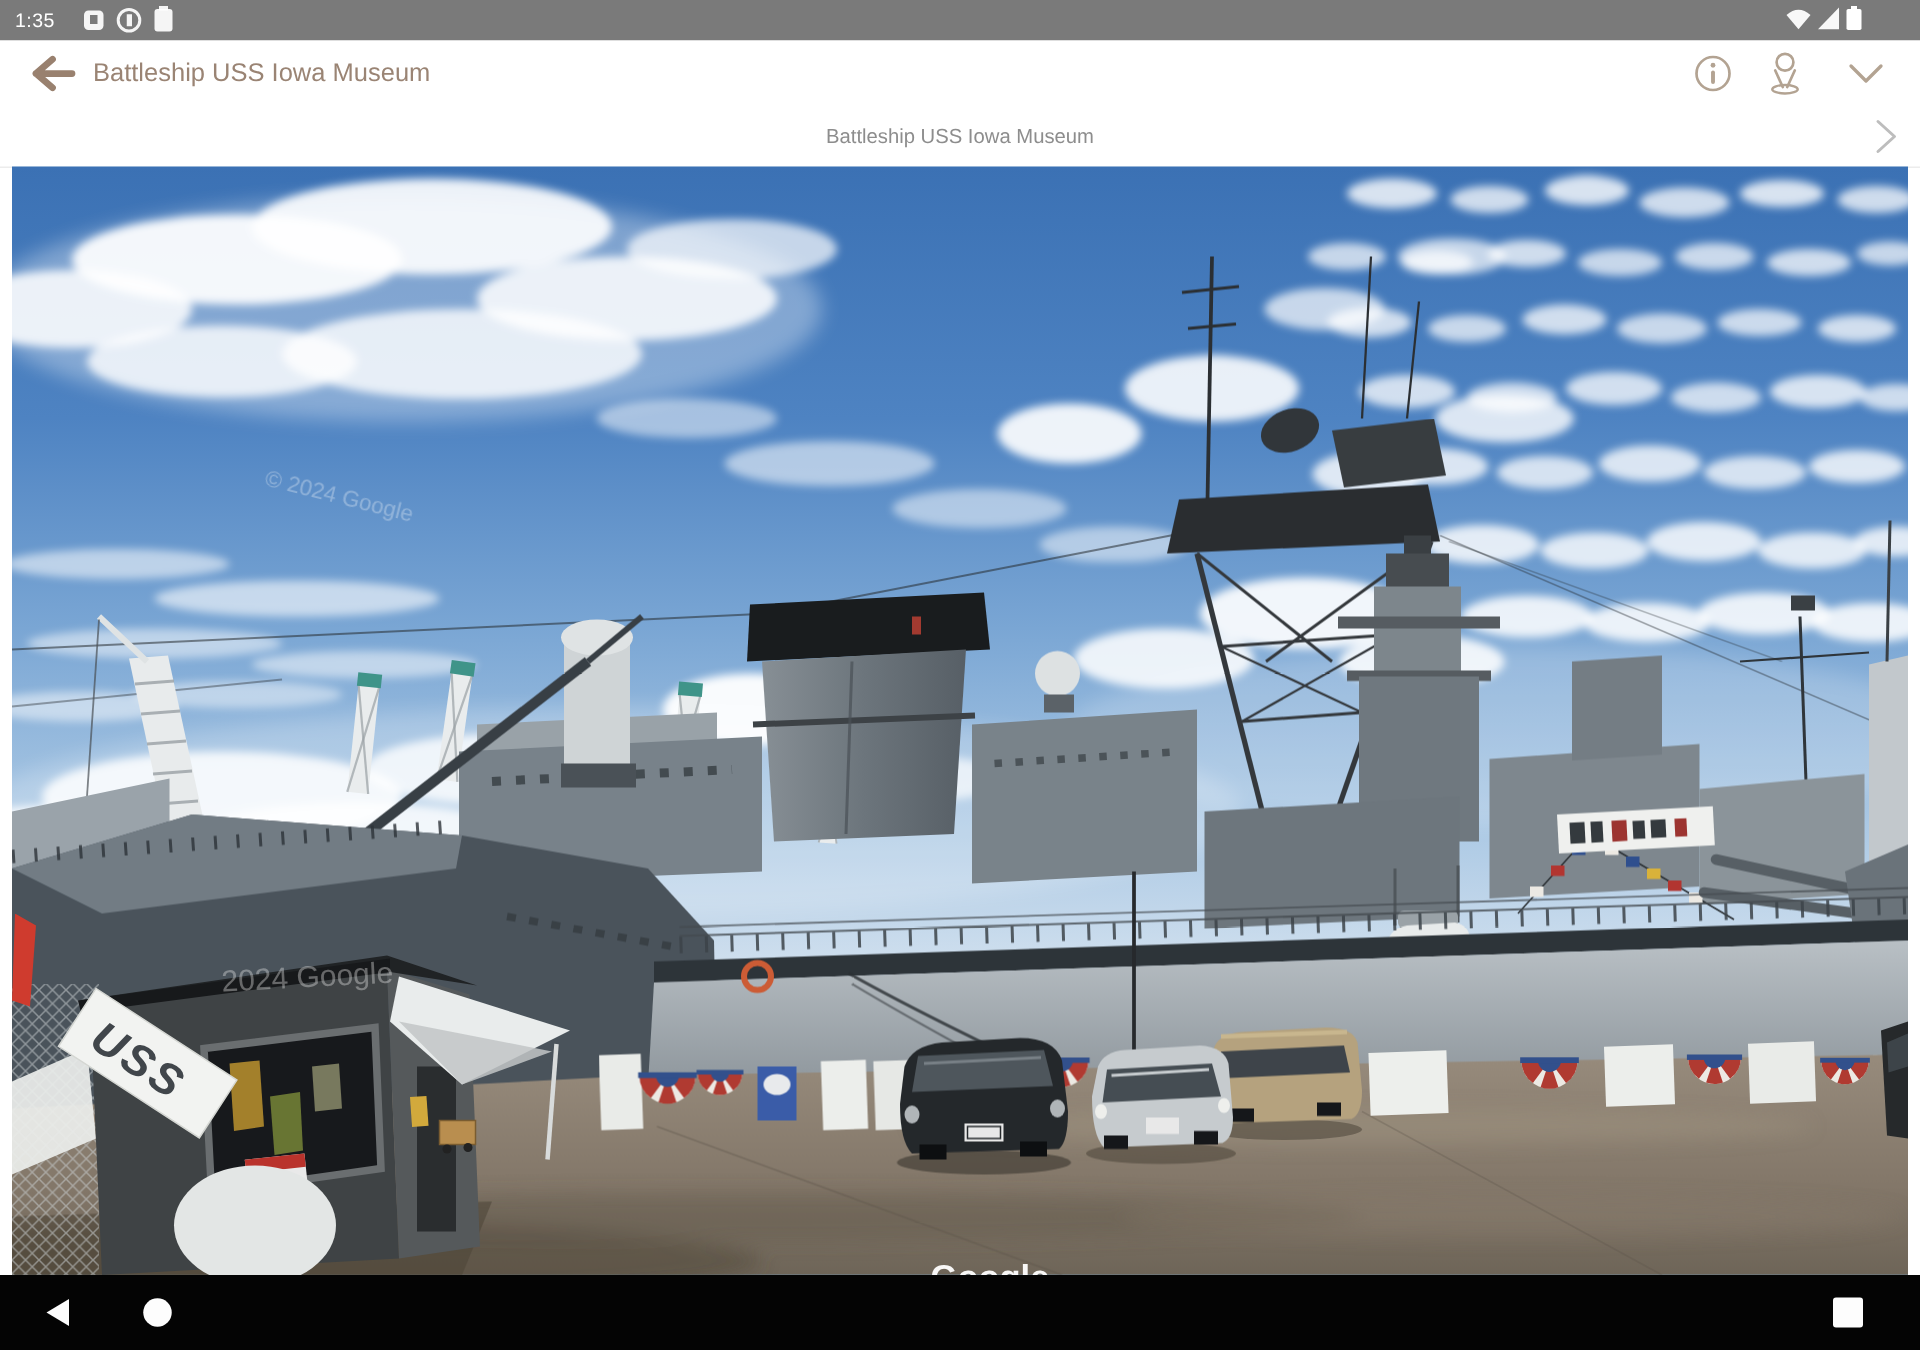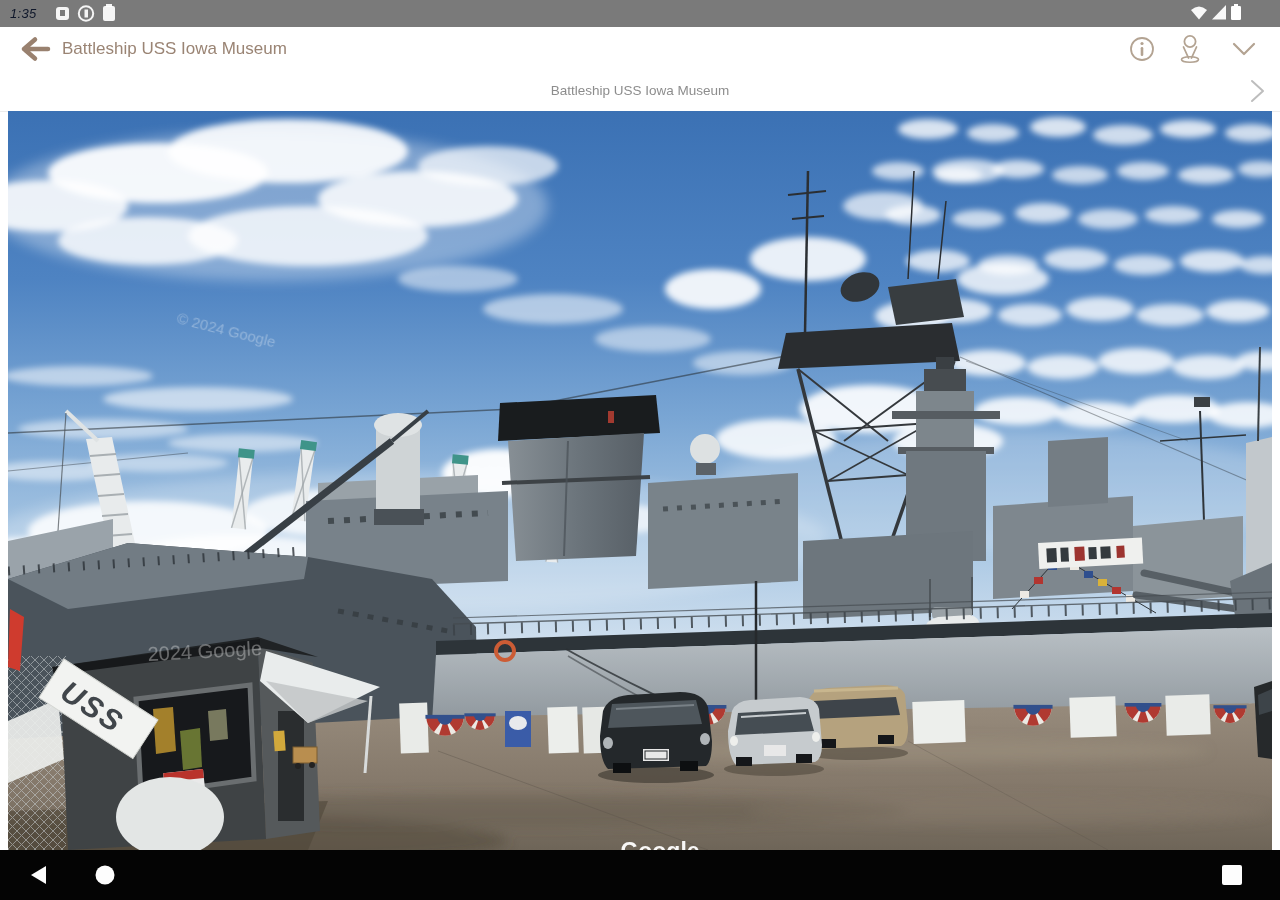--- a/index.html
+++ b/index.html
@@ -1,20 +1,20 @@
 <!DOCTYPE html>
 <html><head>
 <meta charset="utf-8">
 <style>
   html,body{margin:0;padding:0;background:#fff;}
   .screen{position:relative;width:1280px;height:900px;background:#ffffff;overflow:hidden;
           font-family:"Liberation Sans",sans-serif;-webkit-font-smoothing:antialiased;}
   
   .status-bar{position:absolute;top:0;left:0;width:1280px;height:27px;background:#7a7a7a;}
-  .status-time{position:absolute;left:10px;top:6px;color:#0f172a;font-size:13px;letter-spacing:.3px;font-style:italic;}
+  .status-time{position:absolute;left:10px;top:6px;color:#ffffff;font-size:13px;letter-spacing:.3px;}
   .status-ic{position:absolute;top:0;left:0;width:1280px;height:27px;}
   
   .app-bar{position:absolute;top:27px;left:0;width:1280px;height:43px;background:#fff;}
   .app-title{position:absolute;left:62px;top:12px;font-size:17px;color:#9a8474;}
   .back-btn{position:absolute;left:10px;top:3px;width:48px;height:38px;cursor:pointer;}
   .appbar-actions{position:absolute;right:6px;top:0;width:160px;height:43px;}
   
   .loc-bar{position:absolute;top:70px;left:0;width:1280px;height:41px;background:#fff;border-bottom:1px solid #ececec;}
   .loc-title{position:absolute;left:0;right:0;top:13px;text-align:center;font-size:13.5px;color:#8d8d8d;}
   .loc-chevron{position:absolute;right:6px;top:5px;width:34px;height:32px;cursor:pointer;}

